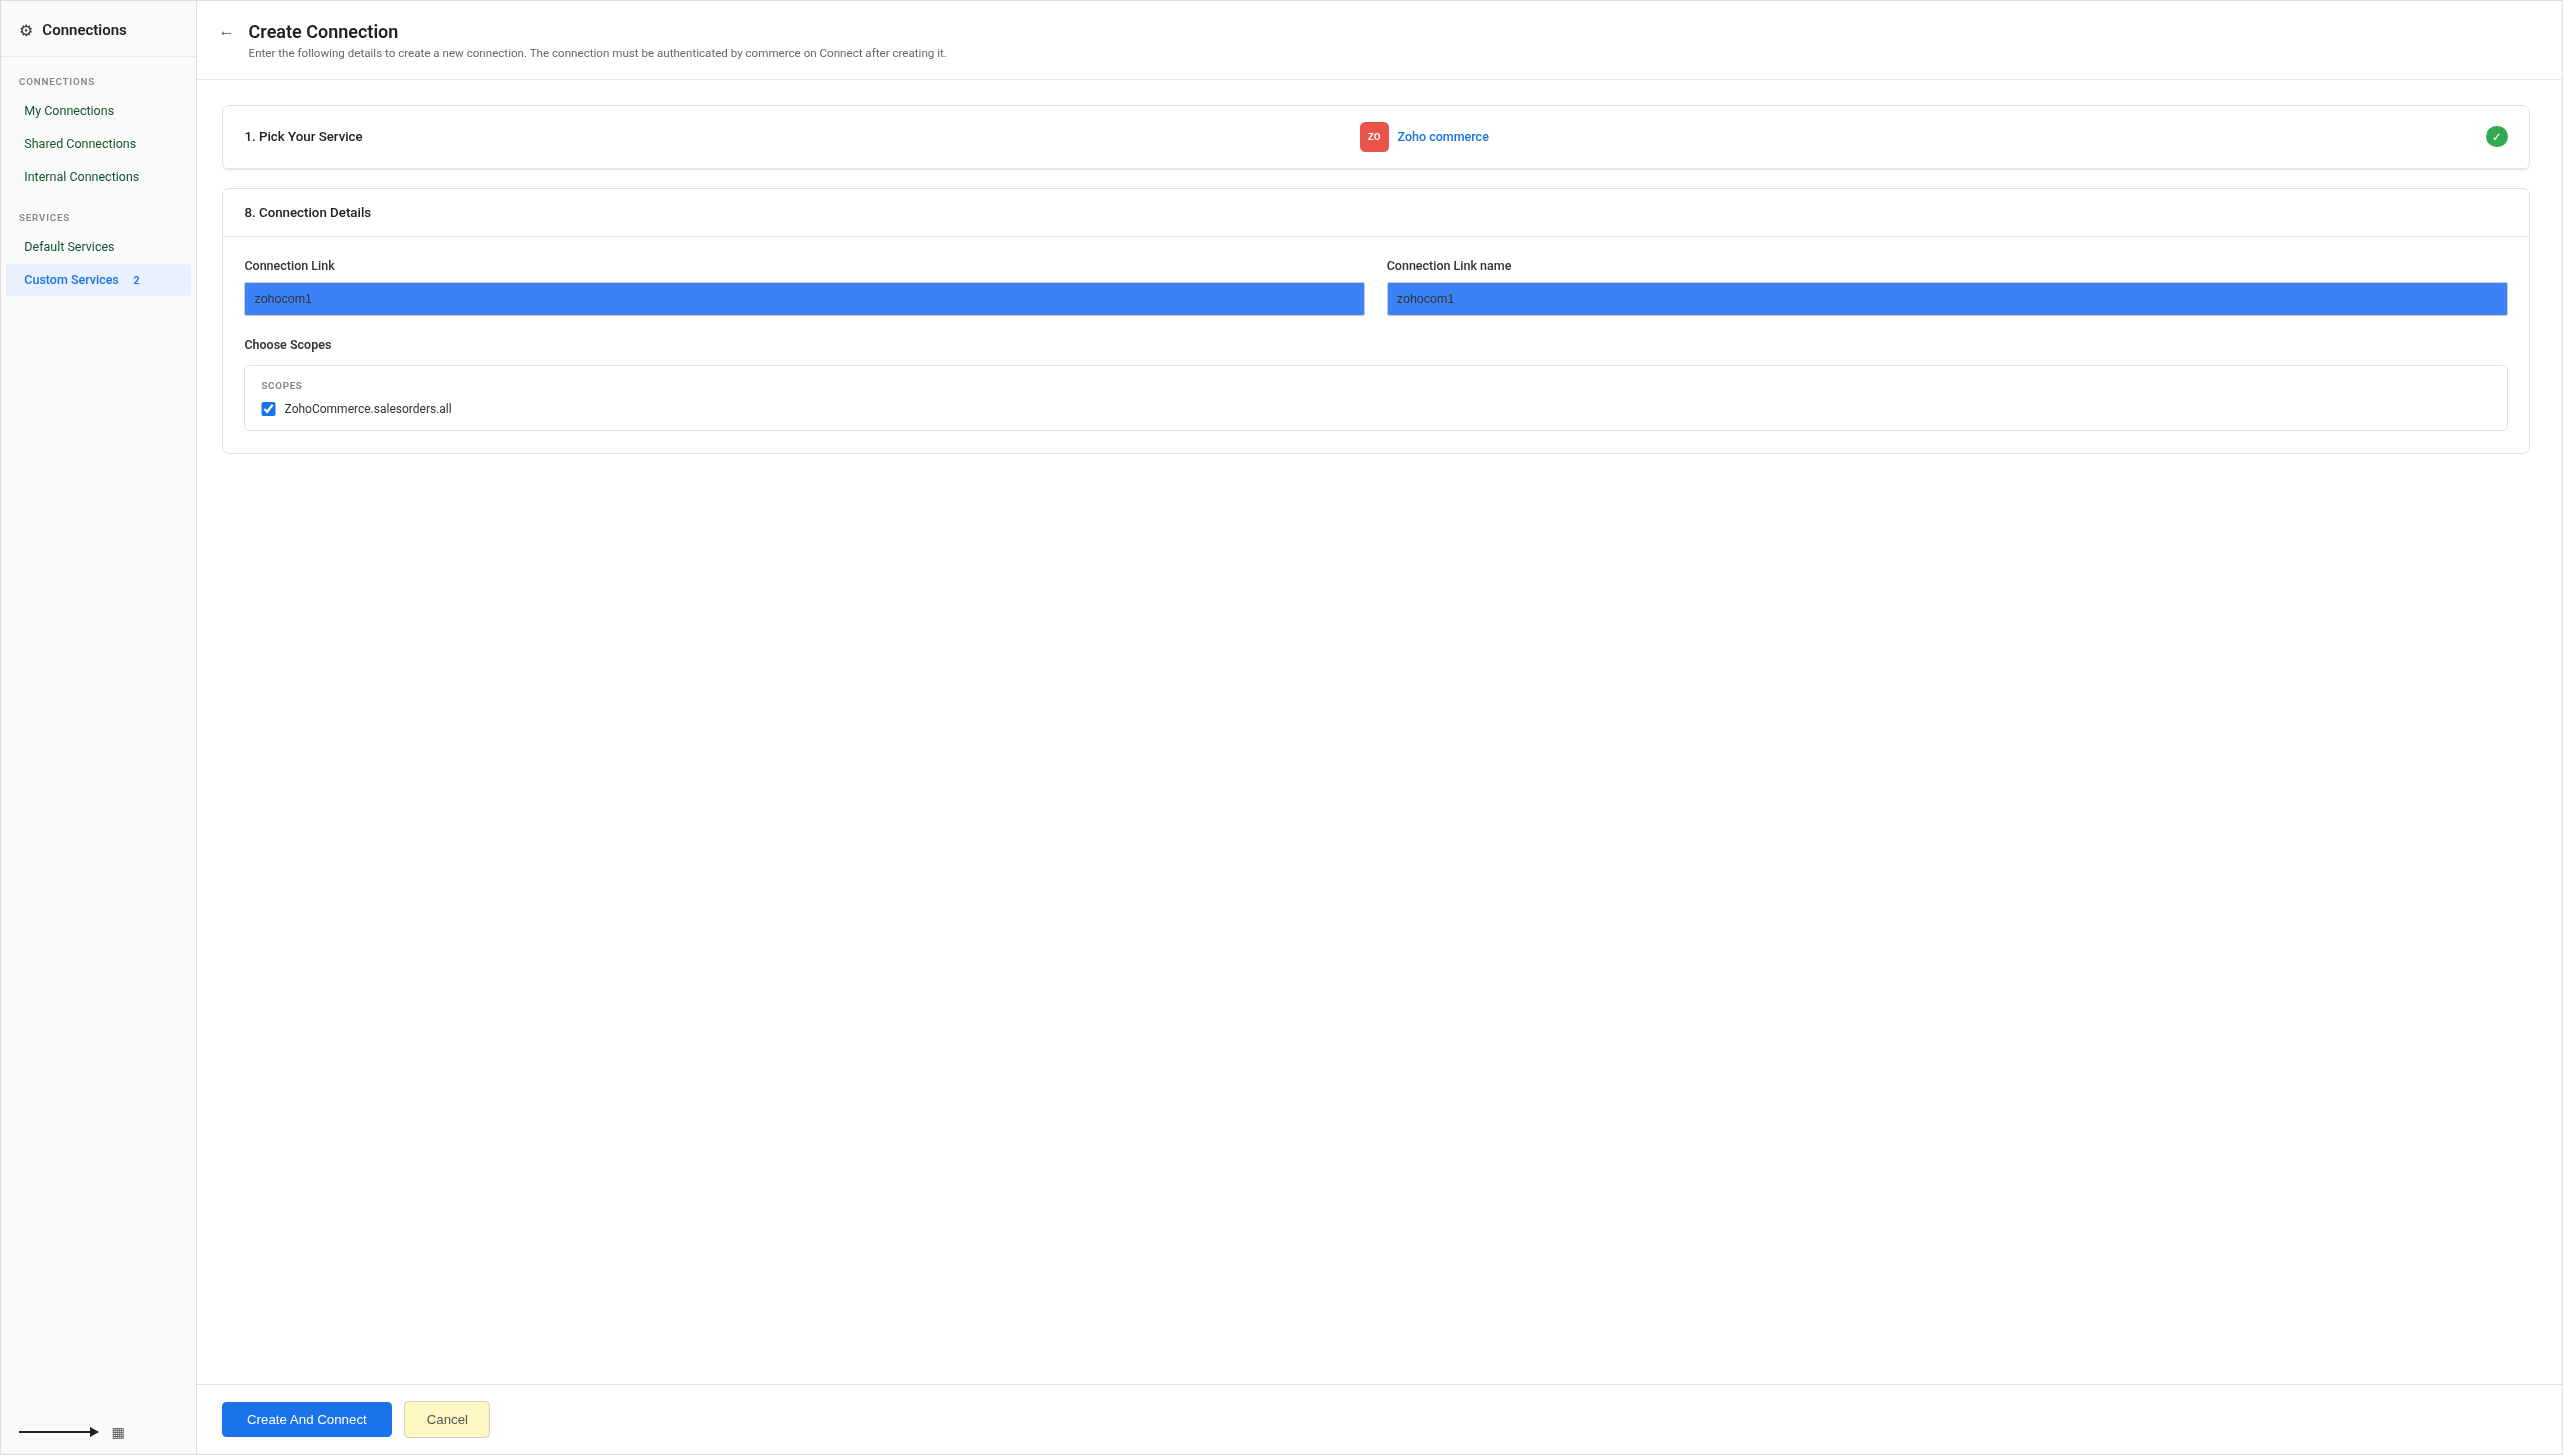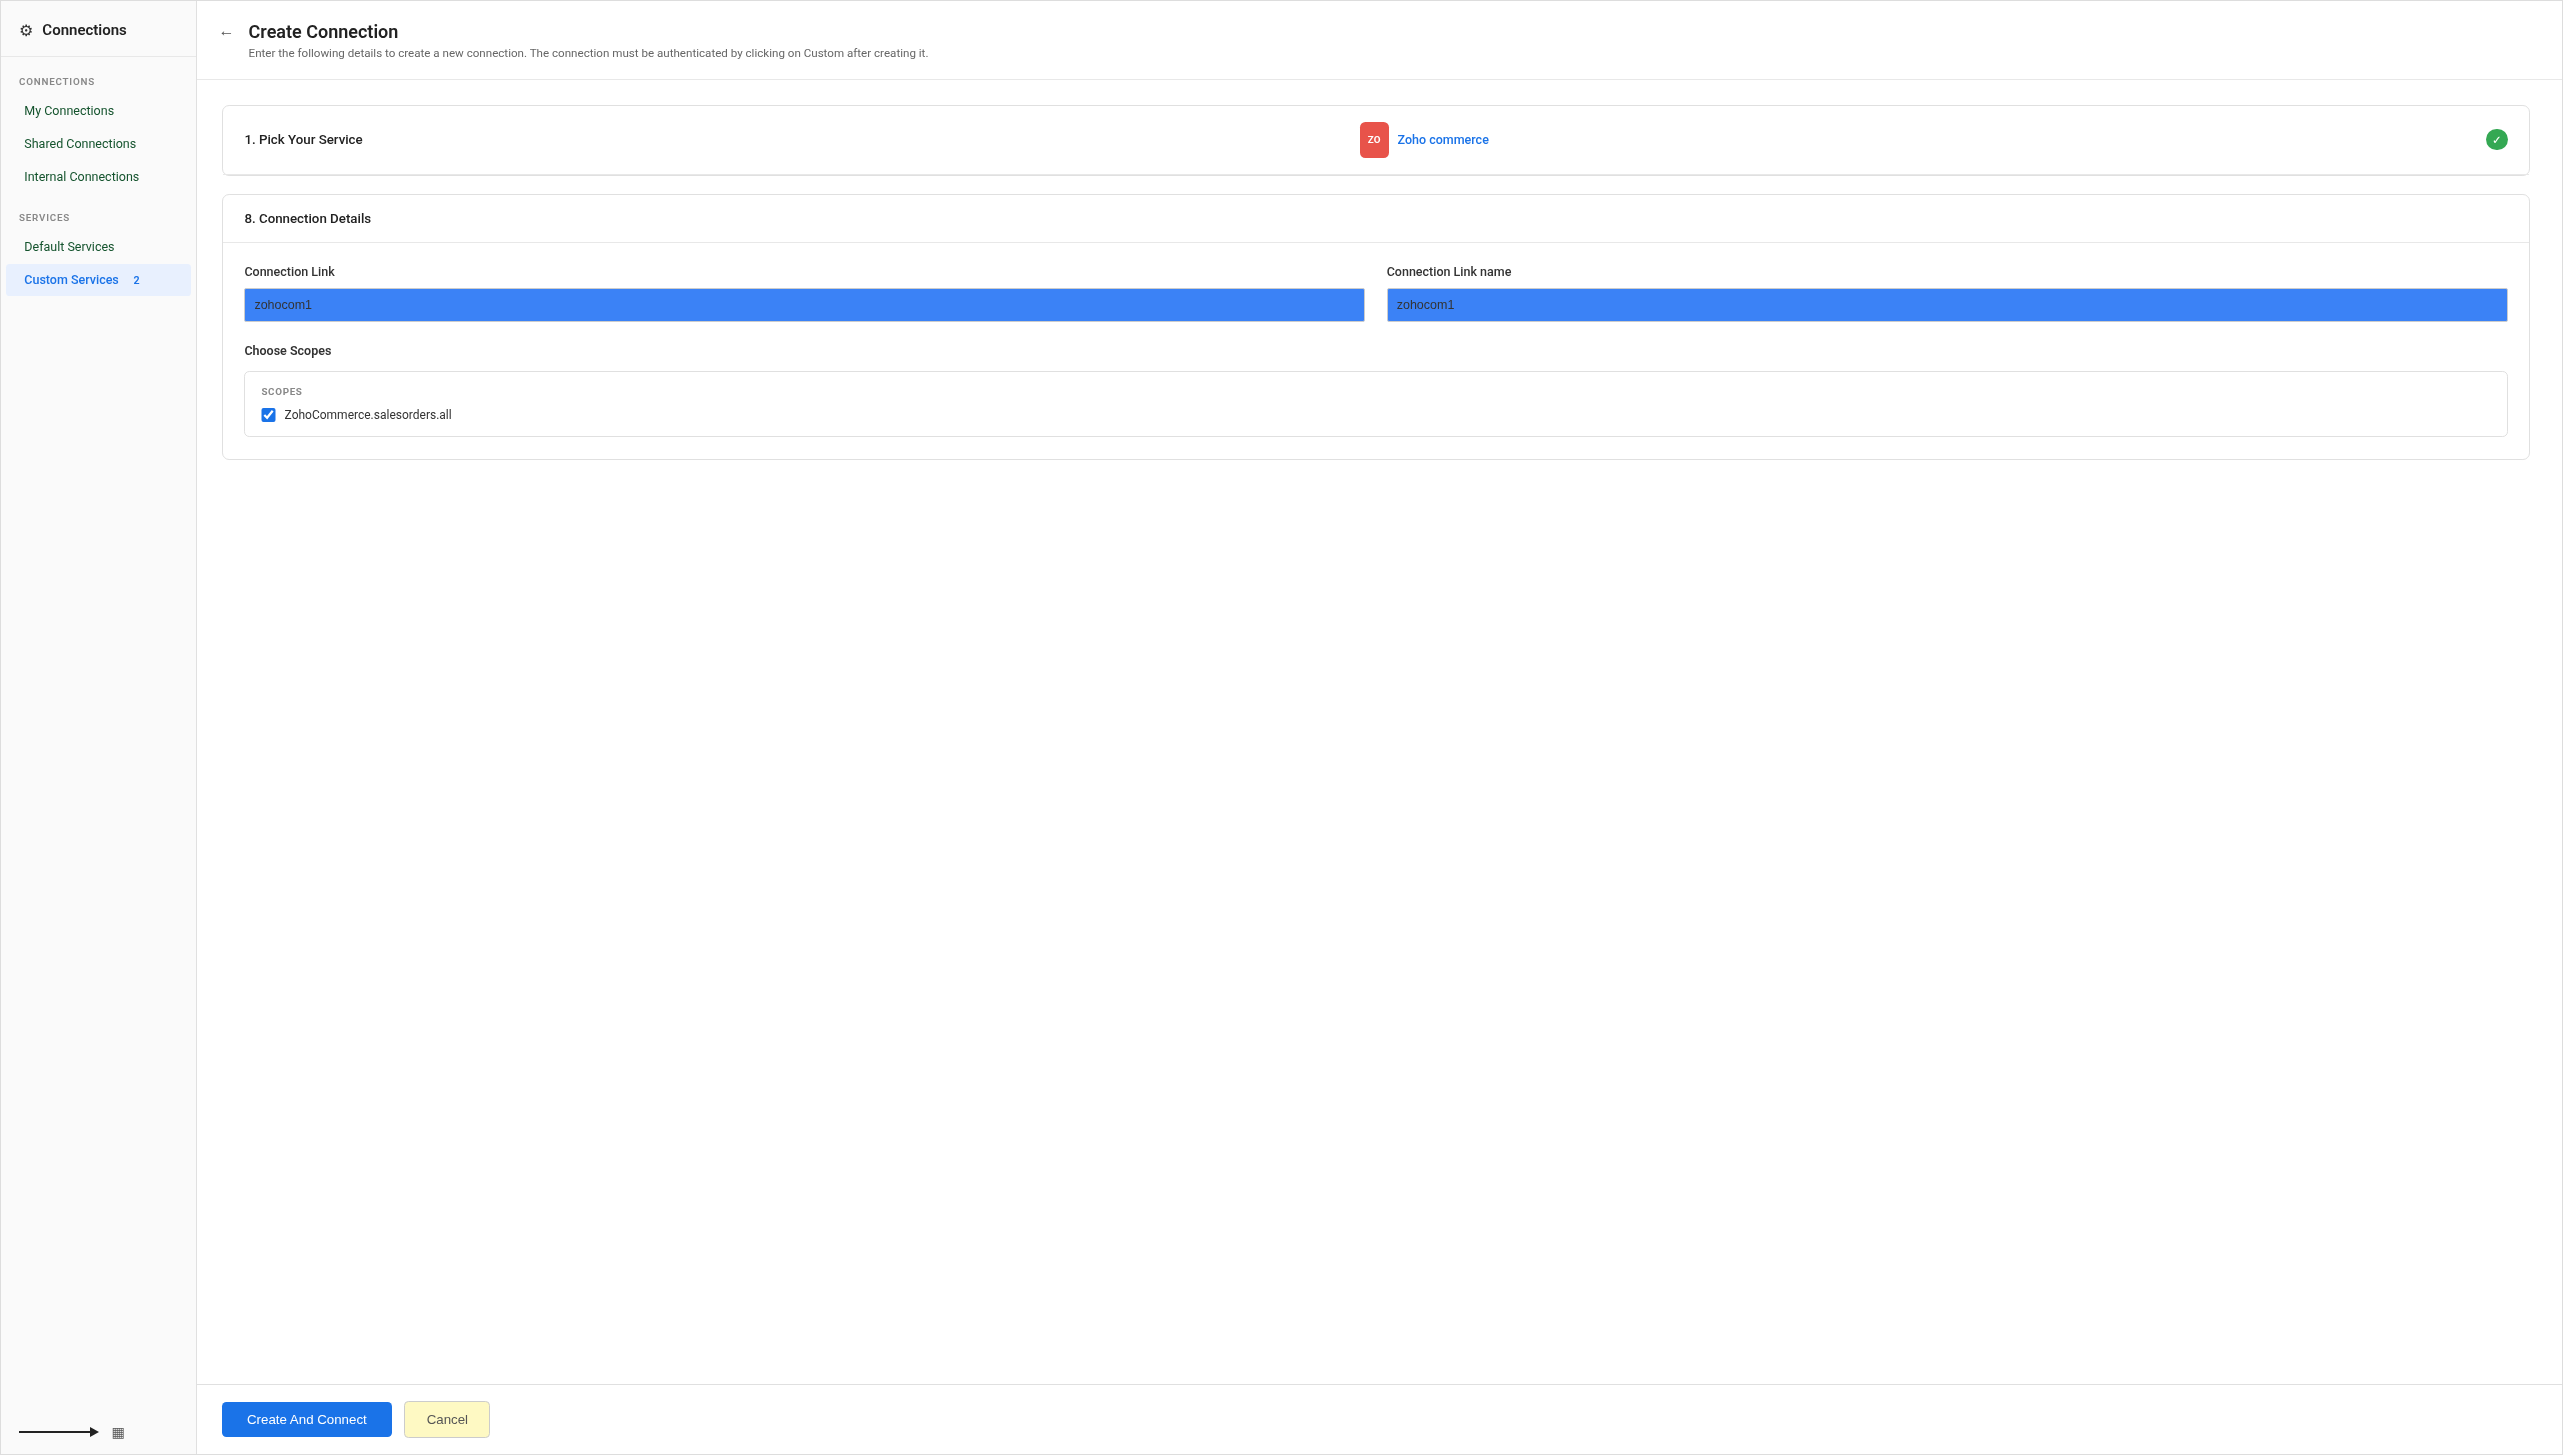--- a/index.html
+++ b/index.html
@@ -170,21 +170,21 @@
     .service-badge {
       display: flex;
       align-items: center;
       gap: 9px;
     }
     .service-logo {
       display: inline-flex;
       align-items: center;
       justify-content: center;
       width: 28.5px;
-      height: 36px;
+      height: 30px;
       border-radius: 5.3px;
       background: #e8534a;
       color: white;
       font-size: 9.8px;
       font-weight: 700;
       letter-spacing: 0.02em;
     }
     .service-name {
       font-size: 12.5px;
       color: #1a73e8;
@@ -327,21 +327,21 @@
       <span class="sidebar-bottom-icon">▦</span>
     </div>
   </aside>
 
   <div class="main-content">
 
     <div class="main-header">
       <button class="back-button">←</button>
       <div class="main-header-text">
         <h1>Create Connection</h1>
-        <p>Enter the following details to create a new connection. The connection must be authenticated by clicking on Custom after creating it.</p>
+        <p>Enter the following details to create a new connection. The connection must be authenticated by commerce on Connect after creating it.</p>
       </div>
     </div>
 
     <div class="main-body">
 
       <div class="section-card">
         <div class="section-card-header">
           <span class="section-card-title">1. Pick Your Service</span>
           <div class="service-badge">
             <span class="service-logo">ZO</span>

